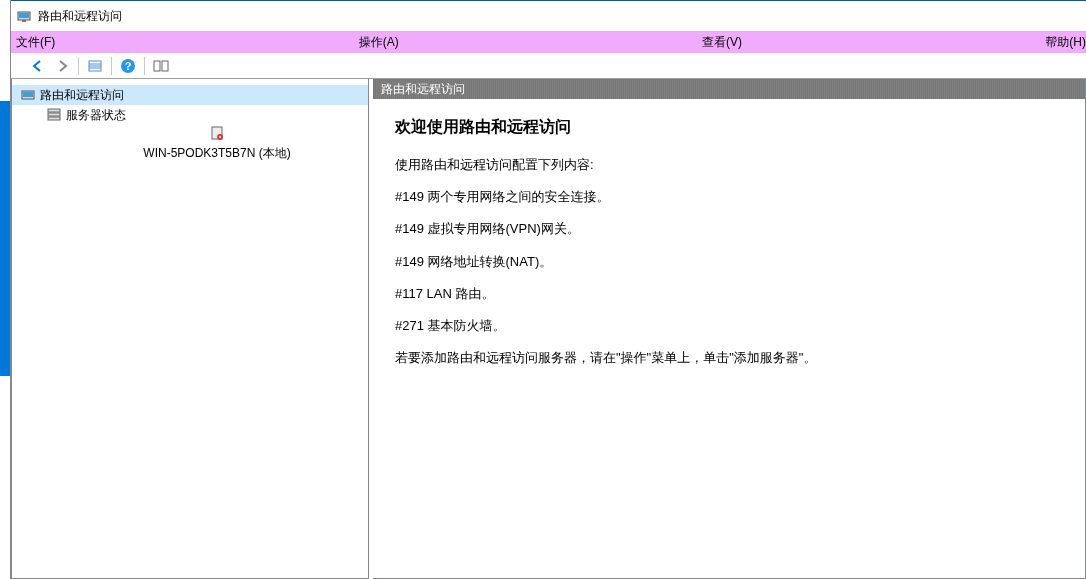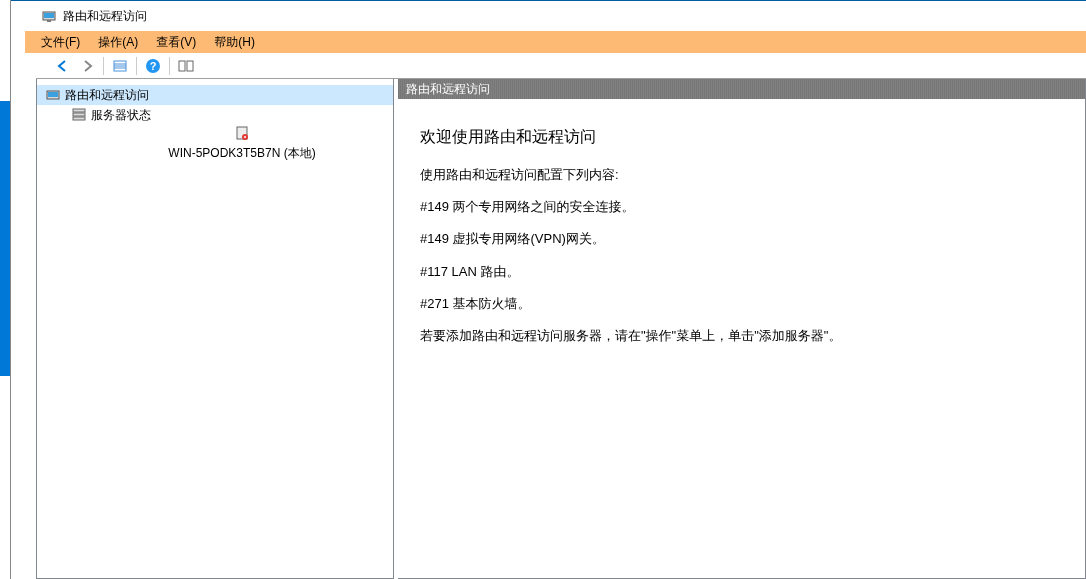--- a/index.html
+++ b/index.html
@@ -1,36 +1,36 @@
 <!DOCTYPE html>
 <html><head>
   <meta charset="utf-8">
   <style>
     * { margin: 0; padding: 0; box-sizing: border-box; }
     body { font-family: "Microsoft YaHei", "Segoe UI", Arial, sans-serif; font-size: 12px; background: #fff; color: #000; }
-    .window { width: 1086px; height: 579px; display: flex; flex-direction: column; border-top: 1px solid #005ca3; padding-left: 25px; }
+    .window { width: 1086px; height: 579px; display: flex; flex-direction: column; border-top: 1px solid #005ca3; }
     .left-stripe { position: absolute; left: 0; top: 0; width: 11px; height: 579px; background: #fff; border-right: 1px solid #888; }
     .left-stripe-blue { position: absolute; left: 0; top: 101px; width: 10px; height: 275px; background: #0078d7; }
     .titlebar { height: 30px; display: flex; align-items: center; padding-left: 16px; gap: 6px; background: #fff; }
     .titlebar .title { font-size: 12px; }
-    .menubar { height: 22px; display: flex; align-items: center; padding-left: 16px; gap: 18px; background: #fdba74; }
+    .menubar { height: 22px; display: flex; align-items: center; padding-left: 16px; gap: 18px; background: #f0abfc; justify-content: space-between; }
     .menubar span { font-size: 12px; cursor: default; }
     .toolbar { height: 26px; display: flex; align-items: center; padding-left: 16px; gap: 2px; background: #fff; border-bottom: 1px solid #a0a0a0; margin-left: 11px; }
     .tb-btn { display: inline-flex; align-items: center; justify-content: center; width: 22px; height: 22px; }
     .sep { width: 1px; height: 18px; background: #ccc; margin: 0 3px; }
     .content { flex: 1; display: flex; margin-left: 11px; }
     .tree-panel { width: 358px; background: #fff; border: 1px solid #828790; border-top: none; padding-top: 6px; }
     .tree-item { height: 20px; display: flex; align-items: center; padding-left: 8px; gap: 4px; font-size: 12px; }
     .tree-item.root { background: #cce8ff; }
     .tree-item.l1 { padding-left: 34px; }
     .tree-item.l2 { padding-left: 54px; flex-direction: column; }
     .main-panel { flex: 1; display: flex; flex-direction: column; border: 1px solid #828790; border-top: none; border-left: none; background: #fff; margin-left: 4px; }
     .main-header { height: 20px; background: repeating-linear-gradient(to right, #777 0, #777 1px, #808080 1px, #808080 2px); background-color: #7a7a7a; color: #fff; display: flex; align-items: center; padding-left: 8px; font-size: 12px; }
     .main-body { flex: 1; padding: 18px 22px; font-size: 13px; }
-    .main-body h2 { font-size: 16px; font-weight: normal; margin-bottom: 18px; margin-top: 10px; }
+    .main-body h2 { font-size: 16px; font-weight: bold; margin-bottom: 18px; }
     .main-body p { margin-bottom: 14px; line-height: 1.4; }
     svg { display: block; }
   </style>
 </head>
 <body>
 
 <div class="left-stripe"></div>
 <div class="left-stripe-blue"></div>
 
 <div class="window">
@@ -125,20 +125,21 @@
 
     <div class="main-panel">
       <div class="main-header">
         <span>路由和远程访问</span>
       </div>
       <div class="main-body">
         <h2>欢迎使用路由和远程访问</h2>
         <p>使用路由和远程访问配置下列内容:</p>
         <p>#149 两个专用网络之间的安全连接。</p>
         <p>#149 虚拟专用网络(VPN)网关。</p>
+        <p>#149 网络地址转换(NAT)。</p>
         <p>#117 LAN 路由。</p>
         <p>#271 基本防火墙。</p>
         <p>若要添加路由和远程访问服务器，请在"操作"菜单上，单击"添加服务器"。</p>
       </div>
     </div>
 
   </div>
 </div>
 
 </body></html>

